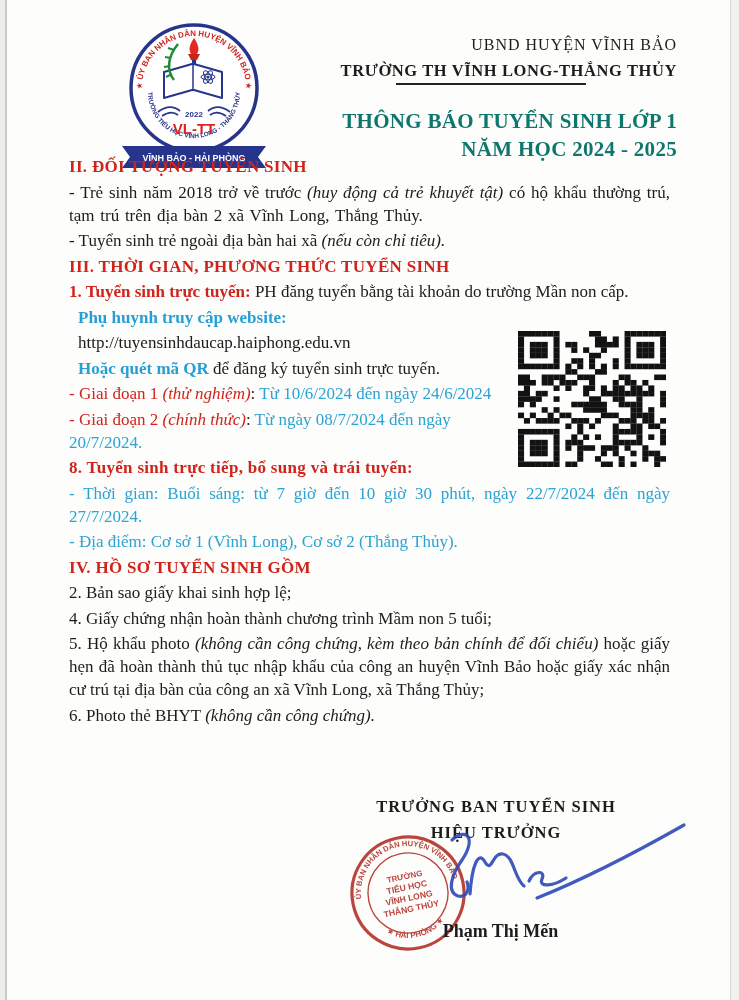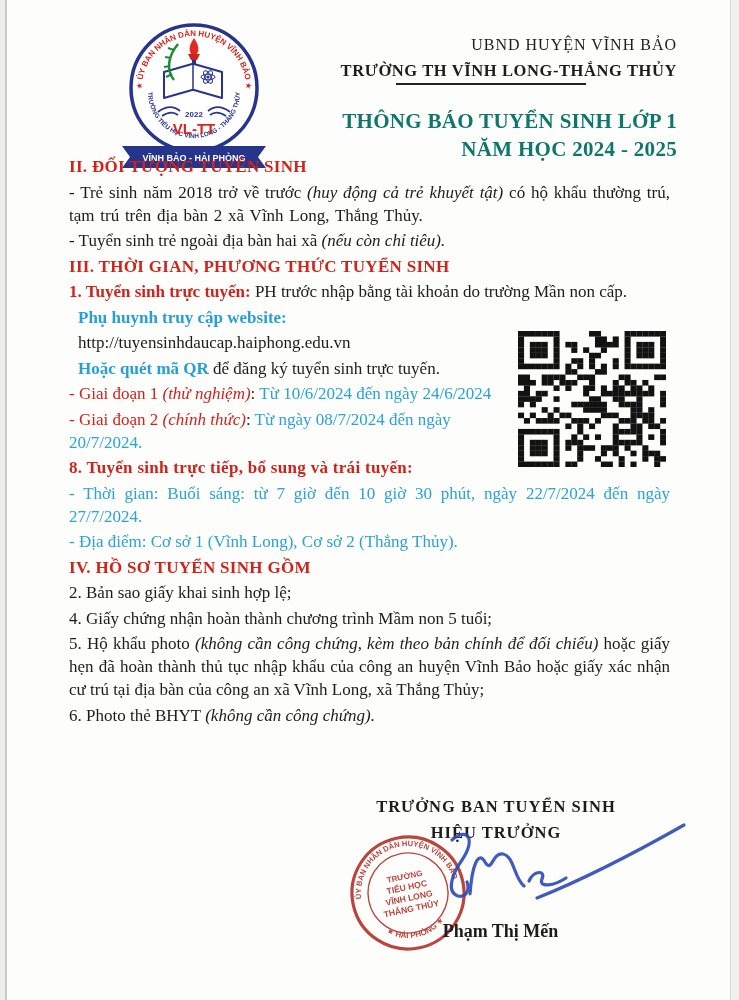--- a/index.html
+++ b/index.html
@@ -101,21 +101,21 @@
       <div>THÔNG BÁO TUYỂN SINH LỚP 1</div>
       <div>NĂM HỌC 2024 - 2025</div>
     </div>
   </div>
 
   <div class="content">
     <p class="red ls">II. ĐỐI TƯỢNG TUYỂN SINH</p>
     <p class="just wsp2"><span>- Trẻ sinh năm 2018 trở về trước </span><span class="it">(huy động cả trẻ khuyết tật)</span><span> có hộ khẩu thường trú, tạm trú trên địa bàn 2 xã Vĩnh Long, Thắng Thủy.</span></p>
     <p><span>- Tuyển sinh trẻ ngoài địa bàn hai xã </span><span class="it">(nếu còn chỉ tiêu).</span></p>
     <p class="red ls">III. THỜI GIAN, PHƯƠNG THỨC TUYỂN SINH</p>
-    <p class="nowrap"><span class="red">1. Tuyển sinh trực tuyến:</span><span> PH trước nhập bằng tài khoản do trường Mần non cấp.</span></p>
+    <p class="nowrap"><span class="red">1. Tuyển sinh trực tuyến:</span><span> PH đăng tuyển bằng tài khoản do trường Mần non cấp.</span></p>
     <p class="cyanb indent narrow">Phụ huynh truy cập website:</p>
     <p class="indent narrow">http://tuyensinhdaucap.haiphong.edu.vn</p>
     <p class="indent narrow nowrap"><span class="cyanb">Hoặc quét mã QR</span><span> để đăng ký tuyển sinh trực tuyến.</span></p>
     <p class="narrow nowrap"><span class="redr">- Giai đoạn 1 </span><span class="redi">(thử nghiệm)</span><span>: </span><span class="cyan">Từ 10/6/2024 đến ngày 24/6/2024</span></p>
     <p class="narrow"><span class="redr">- Giai đoạn 2 </span><span class="redi">(chính thức)</span><span>: </span><span class="cyan">Từ ngày 08/7/2024 đến ngày 20/7/2024.</span></p>
     <p class="red ls">8. Tuyển sinh trực tiếp, bổ sung và trái tuyến:</p>
     <p class="cyan just wsp">- Thời gian: Buổi sáng: từ 7 giờ đến 10 giờ 30 phút, ngày 22/7/2024 đến ngày 27/7/2024.</p>
     <p class="cyan">- Địa điểm: Cơ sở 1 (Vĩnh Long), Cơ sở 2 (Thắng Thủy).</p>
     <p class="red ls">IV. HỒ SƠ TUYỂN SINH GỒM</p>
     <p><span>2. Bản sao giấy khai sinh hợp lệ;</span><span class="it"></span><span></span></p>

